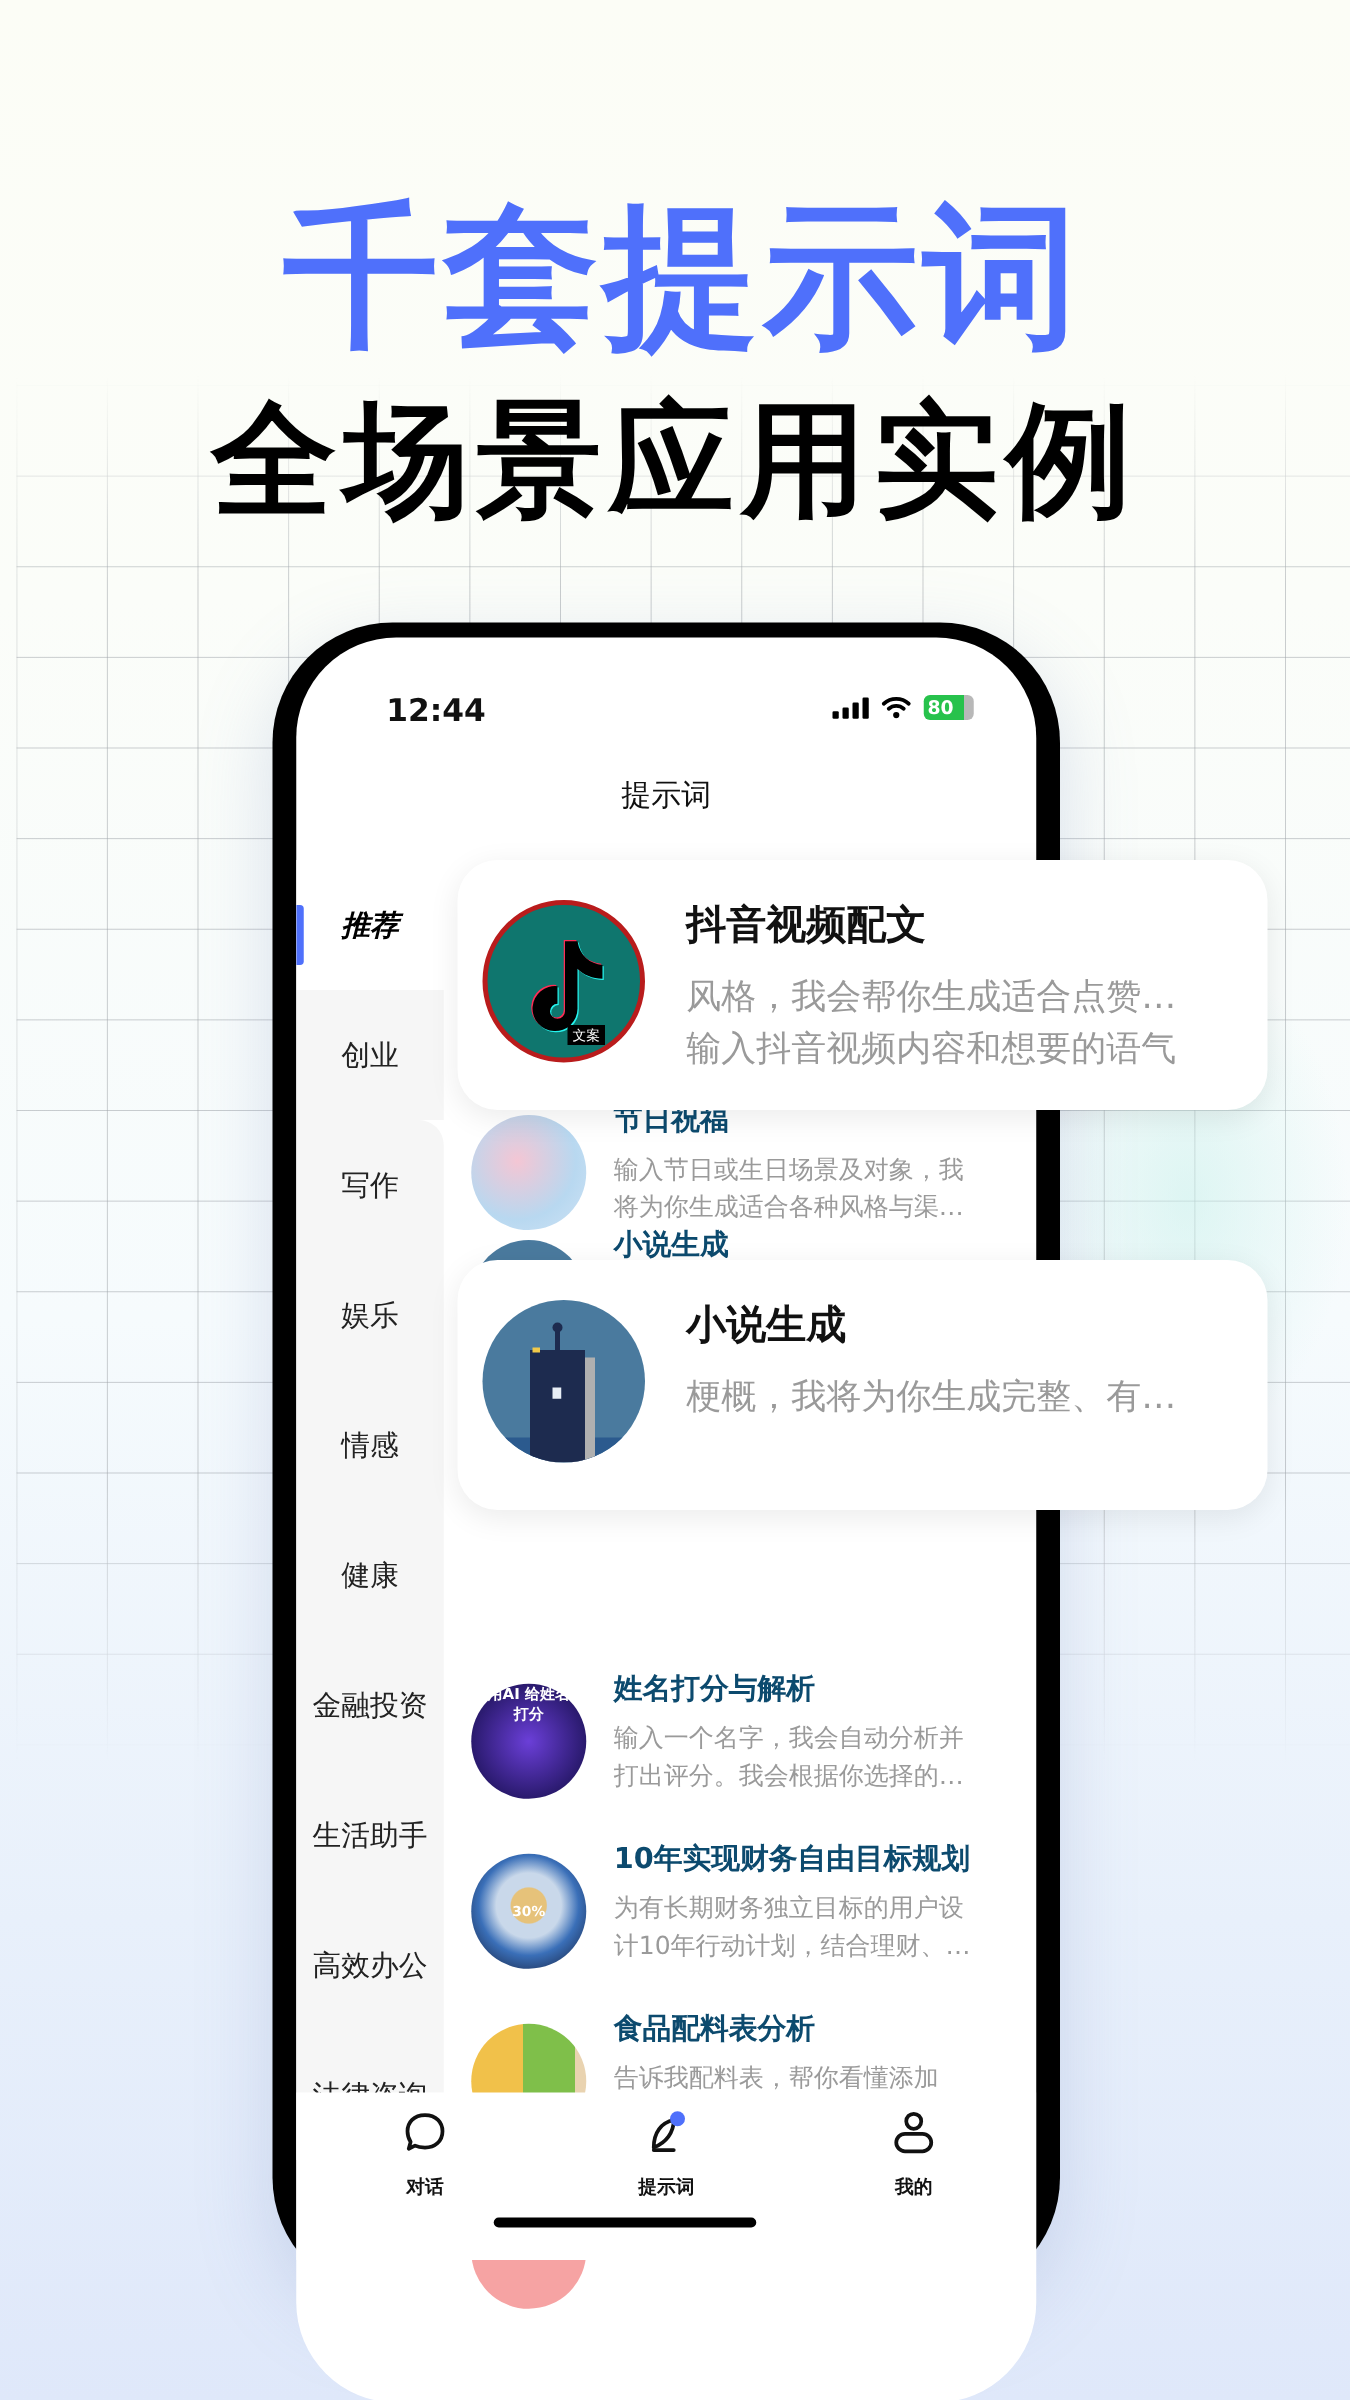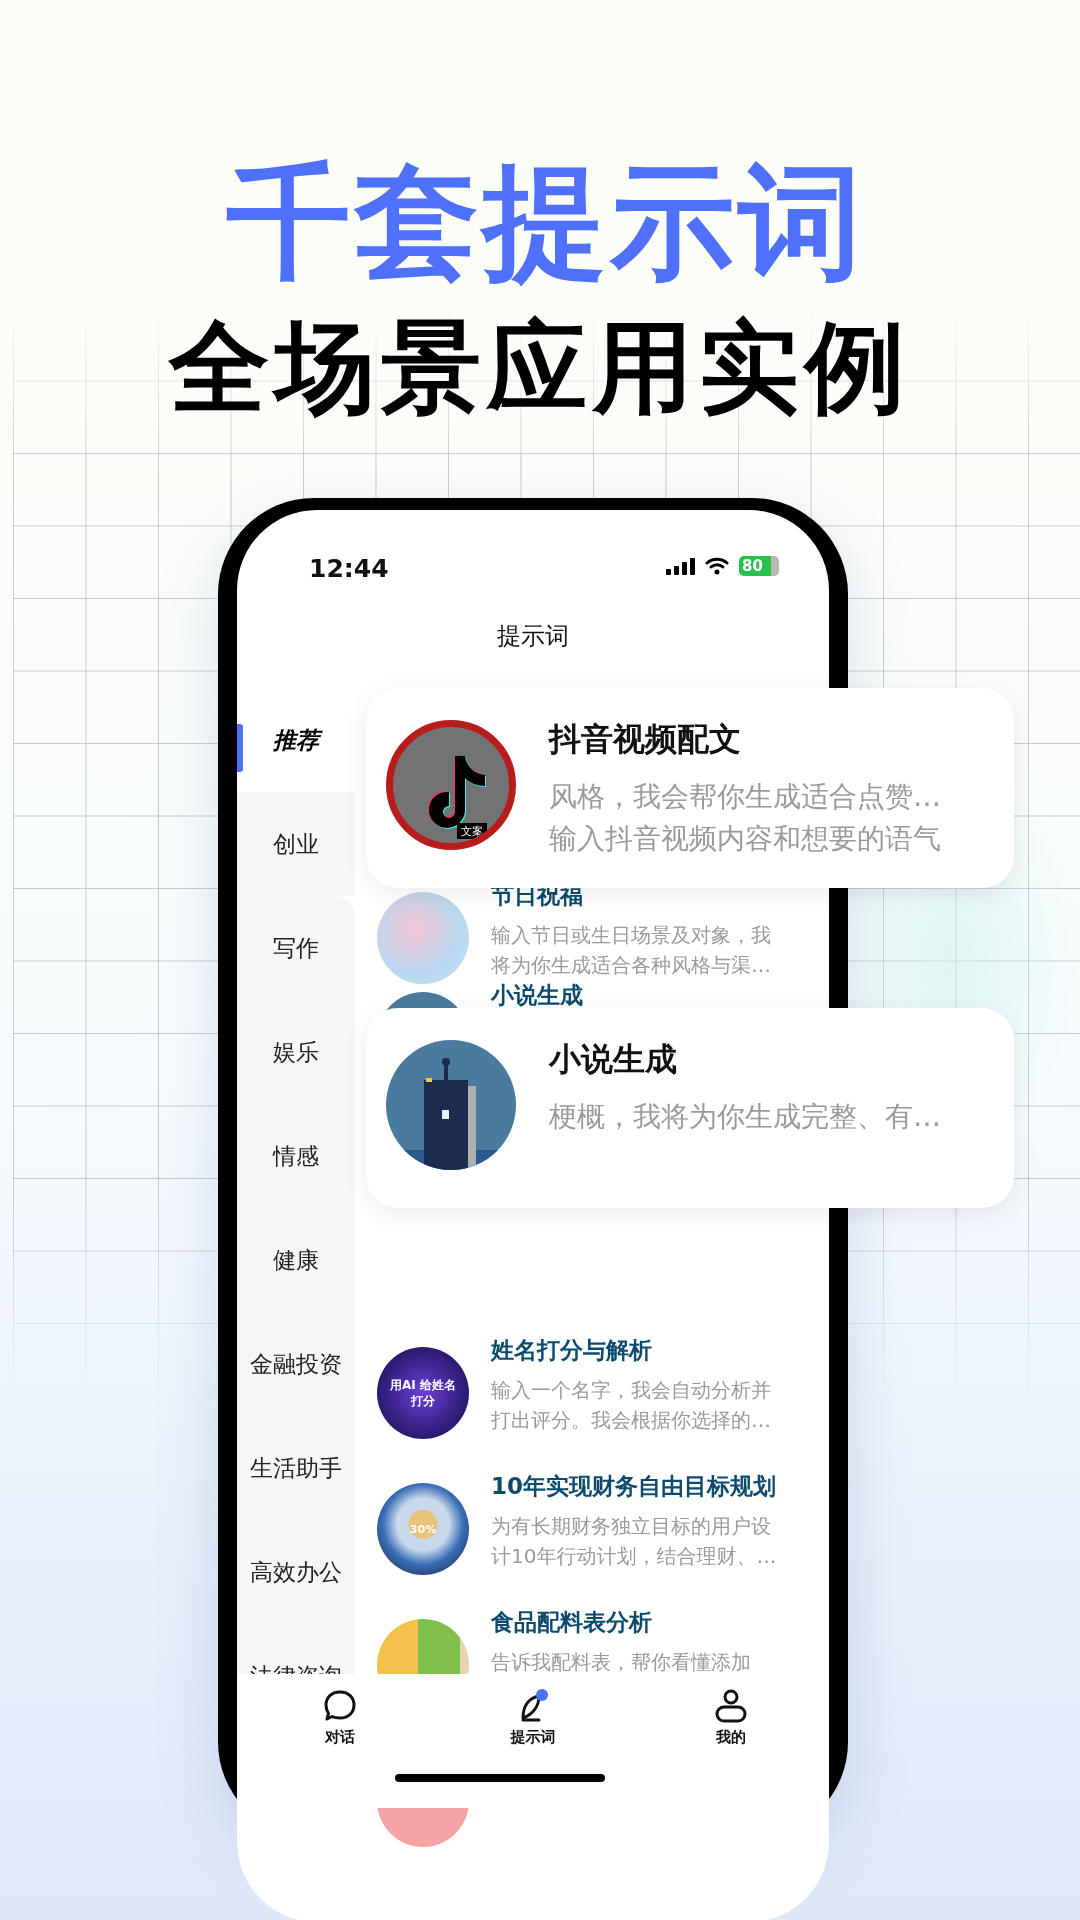--- a/index.html
+++ b/index.html
@@ -64,21 +64,21 @@
   .avatar {
     position: absolute; left: 22px; top: 12px; width: 92px; height: 92px; border-radius: 50%;
   }
   .item-title { position: absolute; left: 136px; top: 0; font-size: 23px; font-weight: bold; color: #0c4a6e; white-space: nowrap; }
   .item-desc {
     position: absolute; left: 136px; top: 40px; width: 308px; font-size: 20px; color: #9a9a9a; line-height: 30px;
   }
   .tabbar { position: absolute; left: 0; top: 1164px; width: 100%; height: 134px; background: #fff; }
   .tab { position: absolute; top: 14px; width: 100px; text-align: center; }
   .tab svg { display: block; margin: 0 auto; }
-  .tab .tab-label { font-size: 15px; font-weight: bold; color: #111; margin-top: 4px; }
+  .tab .tab-label { font-size: 15px; font-weight: bold; color: #111; margin-top: 16px; }
   .home-indicator { position: absolute; left: 158px; top: 1264px; width: 210px; height: 8px; border-radius: 4px; background: #000; }
   .card {
     position: absolute; left: 366px; width: 648px; background: #fff; border-radius: 32px;
     box-shadow: 0 6px 24px rgba(0,0,0,0.08);
   }
   .card .card-avatar {
     position: absolute; left: 20px; top: 32px; width: 130px; height: 130px; border-radius: 50%;
     overflow: hidden;
   }
   .card .card-title { position: absolute; left: 183px; top: 30px; font-size: 32px; font-weight: bold; color: #111; white-space: nowrap; }
@@ -160,21 +160,21 @@
         <div class="item-desc">
           <span class="trunc">输入节日或生日场景及对象，我</span>
             <span class="trunc">将为你生成适合各种风格与渠…</span>
         </div>
       </div>
       <div class="list-item" style="top:290px">
         <div class="avatar" style="background:#4a7a9e;"></div>
         <div class="item-title">小说生成</div>
       </div>
       <div class="list-item" style="top:645px">
-        <div class="avatar" style="background:radial-gradient(circle, #6b3fd8, #2a1a6e 70%); display:flex;align-items:center;justify-content:center;flex-direction:column;color:#fff;font-size:12px;font-weight:bold;">
+        <div class="avatar" style="background:radial-gradient(circle, #6b3fd8, #2a1a6e 70%); display:flex;align-items:center;flex-direction:column;color:#fff;font-size:12px;font-weight:bold;">
           <span style="width:70px;text-align:center;line-height:16px">用AI 给姓名打分</span>
         </div>
         <div class="item-title">姓名打分与解析</div>
         <div class="item-desc">
           <span class="trunc">输入一个名字，我会自动分析并</span>
             <span class="trunc">打出评分。我会根据你选择的…</span>
         </div>
       </div>
       <div class="list-item" style="top:781px">
         <div class="avatar" style="background:radial-gradient(circle at 50% 45%, #e6c27a 0 14px, #c9d8ea 15px 26px, #3a6fb8 40px, #1c2d52 60px); display:flex;align-items:center;justify-content:center;color:#fff;font-size:11px;font-weight:bold;">
@@ -221,21 +221,21 @@
           <rect x="4" y="19" width="28" height="14" rx="7" fill="none" stroke="#111" stroke-width="3"></rect>
         </svg>
         <div class="tab-label">我的</div>
       </div>
     </div>
     <div class="home-indicator"></div>
   </div>
 </div>
 
 <div class="card" style="top:688px; height:200px">
-  <div class="card-avatar" style="border:7px solid #b91c1c; background:#737373;">
+  <div class="card-avatar" style="border:4px solid #b91c1c; background:#0f766e;">
     <svg width="130" height="130" viewBox="0 0 130 130">
       <g transform="translate(3,2)">
           <path d="M70 28 L70 82 A18 18 0 1 1 54 64 L54 78 A6 6 0 1 0 60 84 L60 28 Z M70 28 C72 40 80 46 90 47 L90 58 C82 58 75 55 70 50" fill="#25f4ee"></path>
         </g>
       <g transform="translate(-3,-2)">
           <path d="M74 30 L74 84 A18 18 0 1 1 58 66 L58 80 A6 6 0 1 0 64 86 L64 30 Z M74 30 C76 42 84 48 94 49 L94 60 C86 60 79 57 74 52" fill="#fe2c55"></path>
         </g>
       <path d="M72 29 L72 83 A18 18 0 1 1 56 65 L56 79 A6 6 0 1 0 62 85 L62 29 Z M72 29 C74 41 82 47 92 48 L92 59 C84 59 77 56 72 51" fill="#000"></path>
       <rect x="64" y="96" width="30" height="16" fill="#000"></rect>
       <text x="79" y="108" font-size="11" fill="#fff" text-anchor="middle" font-family="DejaVu Sans, sans-serif">文案</text>

